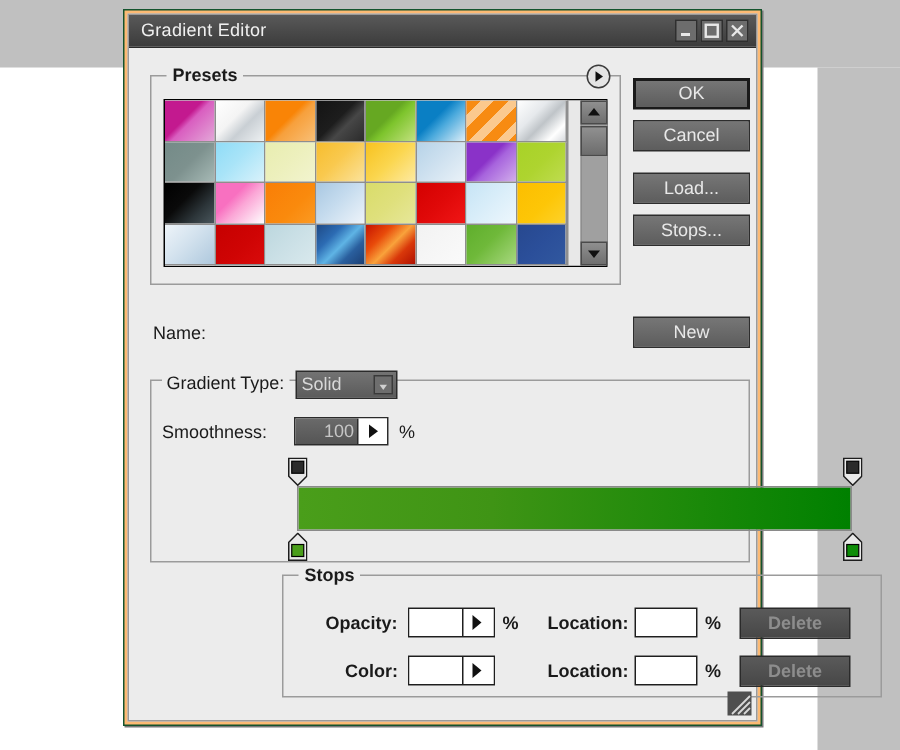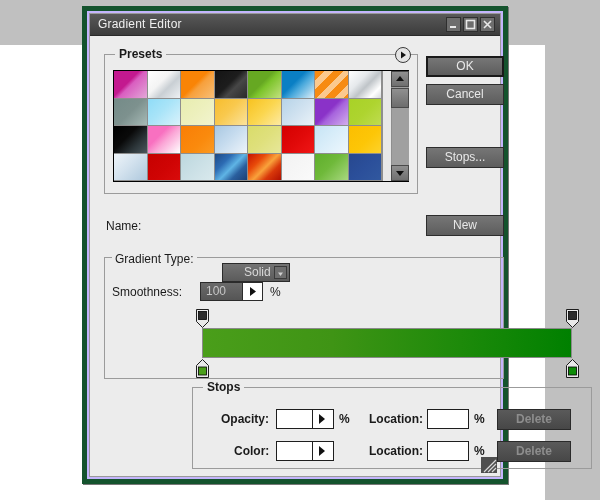--- a/index.html
+++ b/index.html
@@ -25,22 +25,22 @@
     left: 545px; top: 45px;
     width: 55px; height: 455px;
     background: #c0c0c0;
   }
 
   
   .dialog {
     position: absolute;
     left: 82px; top: 6px;
     width: 426px; height: 478px;
-    background: #c4b5fd;
-    border: 5px solid #14532d;
+    background: #fdba74;
+    border: 1px solid #14532d;
     box-sizing: border-box;
     box-shadow: 1px 1px 0 #777;
   }
   .dialog-inner {
     position: absolute;
     left: 2px; top: 2px; right: 2px; bottom: 2px;
     border: 1px solid #9a9a9a;
     box-sizing: border-box;
     background: #ececec;
   }
@@ -213,32 +213,31 @@
   .gt-label {
     position: absolute;
     left: 22px; top: 238px;
     font-size: 12px; color: #1a1a1a;
     background: #ececec;
     padding: 0 3px;
     z-index: 3;
   }
   .gt-select {
     position: absolute;
-    left: 132px; top: 237px;
+    left: 111px; top: 237px;
     width: 68px; height: 19px;
     background: linear-gradient(to bottom,#737373,#5b5b5b);
     border: 1px solid #2b2b2b;
     box-sizing: border-box;
     color: #d8d8d8;
     font-size: 12px;
     line-height: 17px;
-    padding-left: 21px;
+    padding-left: 3px;
     cursor: pointer;
     z-index: 3;
-    margin-top: 12px;
   }
   .gt-select .caret {
     position: absolute;
     right: 2px; top: 2px;
     width: 13px; height: 13px;
     background: #6e6e6e;
     border: 1px solid #3a3a3a;
     box-sizing: border-box;
   }
   .sm-label {
@@ -254,21 +253,21 @@
     box-sizing: border-box;
     background: #fff;
     display: flex;
   }
   .sm-val {
     width: 42px;
     background: linear-gradient(to bottom,#6a6a6a,#555);
     color: #c6c6c6;
     font-size: 12px;
     line-height: 17px;
-    padding-left: 5px;
+    padding-left: 19px;
     box-sizing: border-box;
     cursor: text;
   }
   .sm-arrow {
     width: 21px;
     background: #ffffff;
     border-left: 1px solid #2b2b2b;
     box-sizing: border-box;
     position: relative;
     cursor: pointer;
@@ -425,20 +424,21 @@
           <svg width="16" height="14" viewBox="0 0 16 14">
             <path d="M8 10 L12 5 L4 5 Z" fill="#111"></path>
           </svg>
         </div>
       </div>
     </div>
   </div>
 
   <div class="side-btn primary" style="top:42px">OK</div>
   <div class="side-btn" style="top:70px">Cancel</div>
+  <div class="side-btn" style="top:105px">Load...</div>
   <div class="side-btn" style="top:133px">Stops...</div>
 
   <div class="name-label">Name:</div>
   <div class="side-btn" style="top:201px">New</div>
 
   <div class="groupbox" id="gtype-group"></div>
   <div class="gt-label">Gradient Type:</div>
   <div class="gt-select">
     <span>Solid</span>
     <span class="caret">

